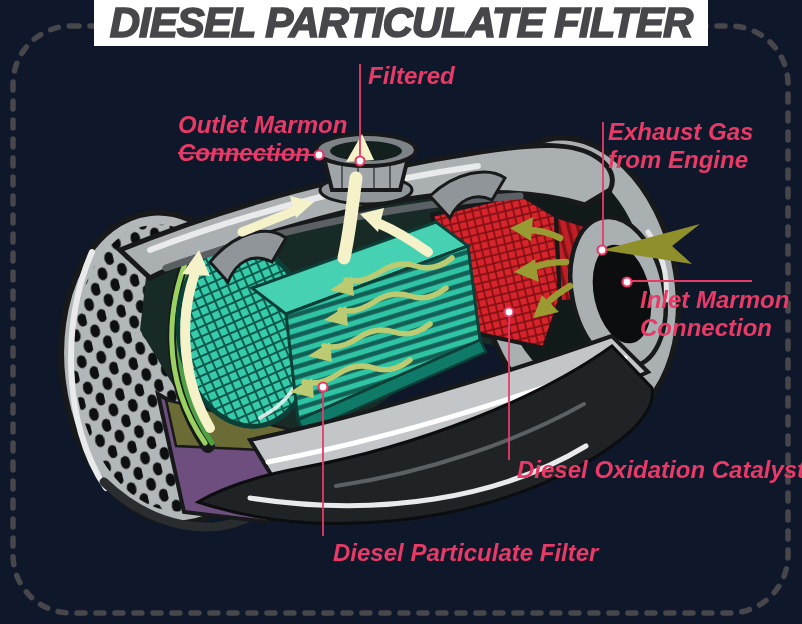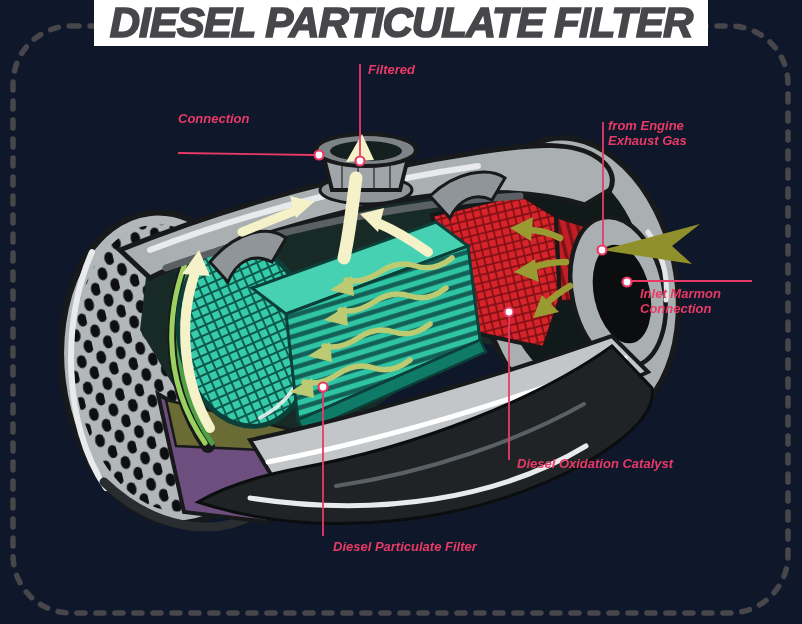--- a/index.html
+++ b/index.html
@@ -12,21 +12,21 @@
     position:absolute;left:0;top:0;width:802px;text-align:center;z-index:6;
   }
   .page-title span{
     display:inline-block;background:#fff;padding:0 16px;
     font-size:42px;font-weight:bold;font-style:italic;color:#47474b;
     letter-spacing:-1px;line-height:1.1;
     -webkit-text-stroke:1.6px #47474b;
   }
   .lbl{
     position:absolute;z-index:5;color:#e83a67;font-weight:bold;font-style:italic;
-    font-size:13px;line-height:1.18;white-space:nowrap;
+    font-size:24px;line-height:1.18;white-space:nowrap;
   }
   .lbl.center{}
 </style>
 </head>
 <body>
 
 <div class="stage">
 
 <svg width="802" height="624" viewBox="0 0 802 624">
   <defs>
@@ -190,26 +190,27 @@
 
 <div class="page-title">
   <span>DIESEL PARTICULATE FILTER</span>
 </div>
 
 <div class="lbl" style="left:368px;top:62px">
   <div>Filtered</div>
 </div>
 
 <div class="lbl" style="left:178px;top:111px">
+  <div>Outlet Marmon</div>
   <div>Connection</div>
 </div>
 
 <div class="lbl" style="left:608px;top:118px">
+  <div>Exhaust Gas</div>
   <div>from Engine</div>
-  <div>Exhaust Gas</div>
 </div>
 
 <div class="lbl center" style="left:640px;top:286px;width:122px">
   <div>Inlet Marmon</div>
   <div>Connection</div>
 </div>
 
 <div class="lbl" style="left:517px;top:456px">
   <span>Diesel Oxidation Catalyst</span>
 </div>

